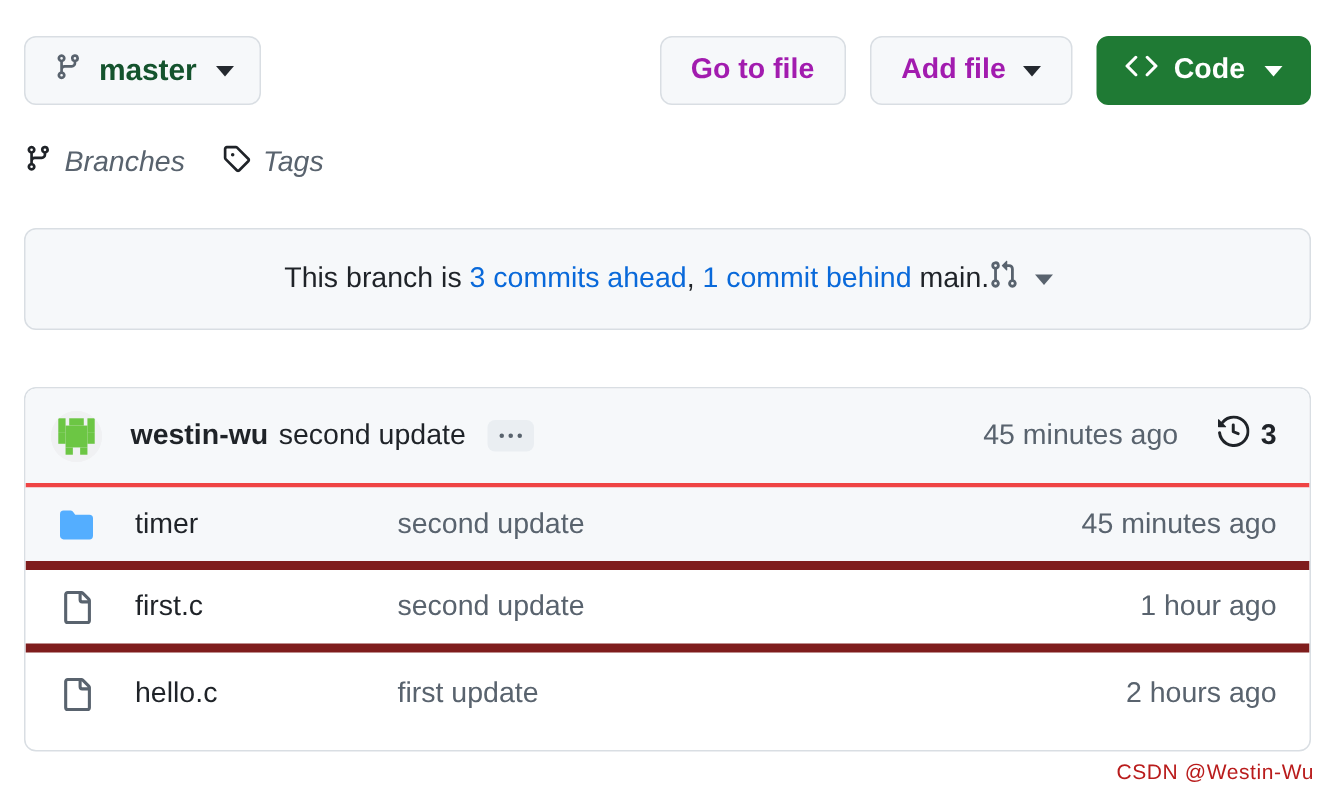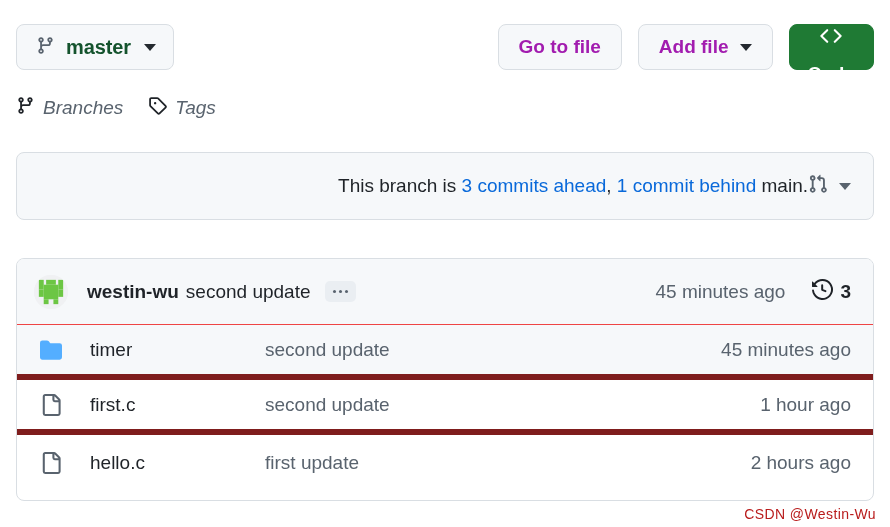--- a/index.html
+++ b/index.html
@@ -74,21 +74,20 @@
     font-weight: 700;
     color: #a21caf;
     white-space: nowrap;
   }
   .btn.primary {
     background: #1f7a34;
     border-color: #1f7a34;
     color: #ffffff;
     padding: 0 18px;
     gap: 11px;
-    flex-direction: column;
   }
 
   
   .meta-row {
     position: absolute;
     left: 16px;
     top: 96px;
     display: flex;
     align-items: center;
     gap: 25px;
@@ -108,21 +107,21 @@
     left: 16px;
     top: 152px;
     width: 858px;
     height: 68px;
     box-sizing: border-box;
     background: #f6f8fa;
     border: 1px solid #d9dee3;
     border-radius: 8px;
     display: flex;
     align-items: center;
-    justify-content: flex-end;
+    justify-content: center;
     padding: 0 22px 0 24px;
   }
   .banner-text {
     font-size: 19px;
     color: #1f2328;
   }
   .banner-text a {
     color: #0969da;
     text-decoration: none;
   }
@@ -144,21 +143,21 @@
     box-sizing: border-box;
     border: 1px solid #d9dee3;
     border-radius: 8px;
     overflow: hidden;
     background: #ffffff;
   }
   .commit-head {
     height: 66px;
     box-sizing: border-box;
     background: #f6f8fa;
-    border-bottom: 1px solid #ef4444;
+    border-bottom: 3px solid #ef4444;
     display: flex;
     align-items: center;
     padding: 0 22px 0 17px;
   }
   .avatar {
     width: 34px;
     height: 34px;
     border-radius: 50%;
     background: #f0f1f3;
     flex: 0 0 auto;

